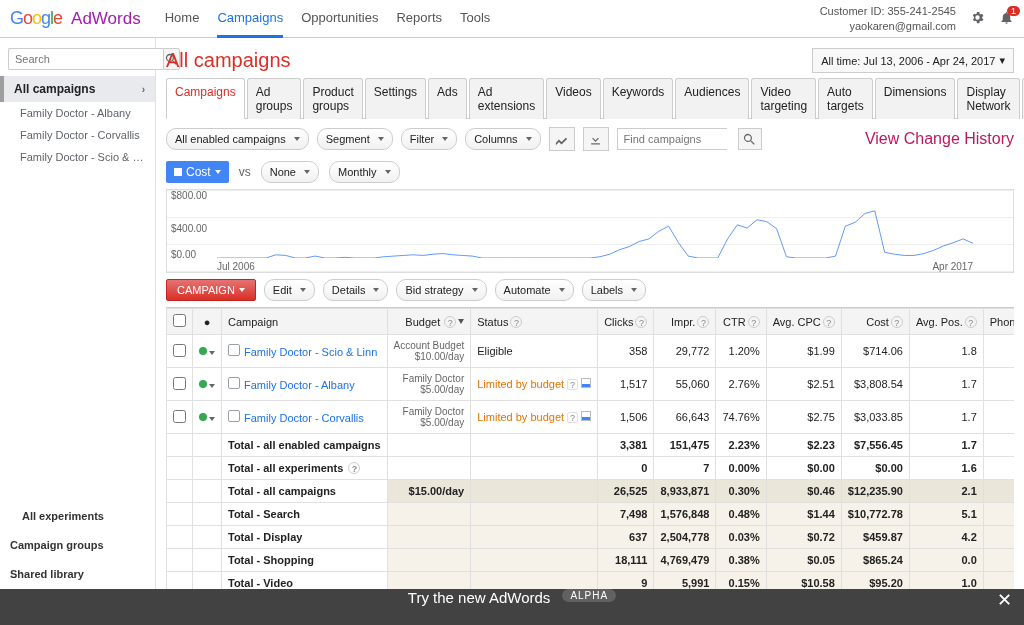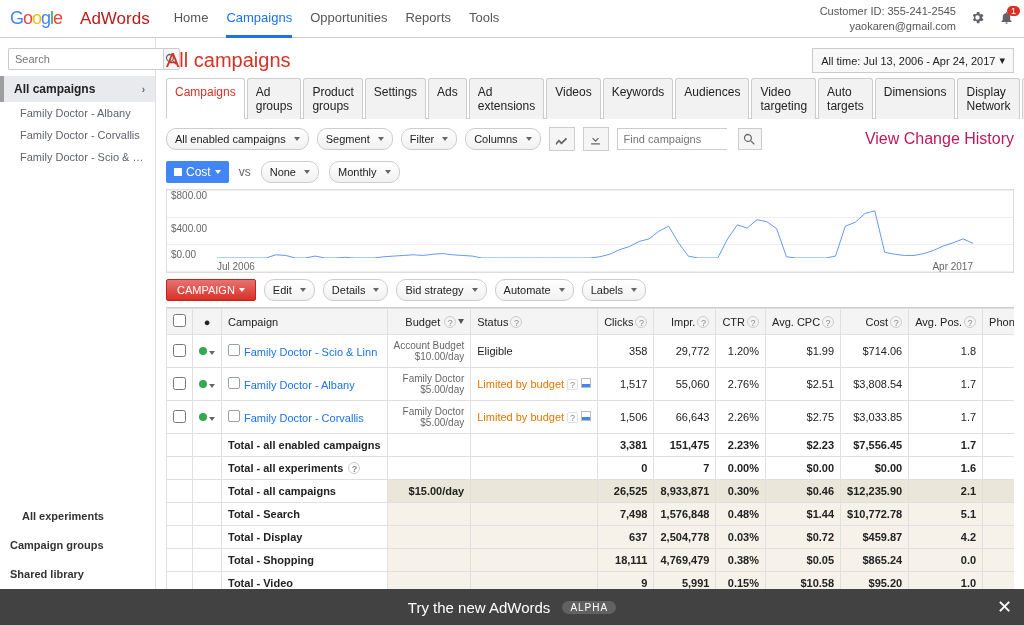--- a/index.html
+++ b/index.html
@@ -4,21 +4,21 @@
 <style>
   * { box-sizing: border-box; }
   body { margin: 0; font-family: Arial, Helvetica, sans-serif; font-size: 12px; color: #222; background: #fff; width: 1024px; }
   a { color: #1a73e8; text-decoration: none; }
 
   
   .topbar { display: flex; align-items: center; height: 38px; border-bottom: 1px solid #ccc; padding: 0 10px; }
   .logo { display: flex; align-items: center; font-size: 17px; color: #757575; margin-right: 24px; }
   .logo .g { font-family: 'Product Sans', Arial, sans-serif; font-size: 18px; letter-spacing: -1px; }
   .logo .g1{color:#4285f4}.logo .g2{color:#ea4335}.logo .g3{color:#fbbc05}.logo .g4{color:#4285f4}.logo .g5{color:#34a853}.logo .g6{color:#ea4335}
-  .logo .aw { margin-left: 18px; color: #b91c1c; }
+  .logo .aw { margin-left: 9px; color: #a21caf; }
   .topnav { display: flex; gap: 18px; font-size: 13px; }
   .topnav .item { padding: 10px 0; color: #555; }
   .topnav .item.active { color: #1a73e8; border-bottom: 3px solid #1a73e8; }
   .topbar-spacer { flex: 1; }
   .topbar-right { display: flex; align-items: center; gap: 14px; font-size: 11px; color: #555; }
   .topbar-right .cust { text-align: right; line-height: 1.3; }
   .gear-holder { position: relative; color: #5f6368; }
   .bell-holder { position: relative; color: #5f6368; }
   .bell-badge { position: absolute; top: -4px; right: -6px; background:#d93025; color:#fff; font-size:9px; padding:0 4px; border-radius: 7px; }
 
@@ -100,21 +100,21 @@
   tr.sum td:nth-child(3), tr.gtotal td:nth-child(3), tr.sub td:nth-child(3){ background:inherit;}
   input[type=checkbox]{margin:0;}
   .sort-indicator { display:inline-flex; align-items:center; gap:2px; }
   .sort-indicator .arrow{width:0;height:0;border-left:3px solid transparent;border-right:3px solid transparent;border-top:5px solid #555;}
 
   
   .pager { display:flex; justify-content:flex-end; align-items:center; gap:6px; padding:6px 0; font-size:11px;}
   .pager input{width:30px; text-align:center; border:1px solid #ccc; padding:2px;}
 
   
-  .trybar { position: fixed; bottom: 0; left: 0; right: 0; background: #424242; color:#fff; display:flex; align-items:center; justify-content:center; gap:12px; height: 36px; font-size:15px;}
+  .trybar { position: fixed; bottom: 0; left: 0; right: 0; background: #424242; color:#fff; display:flex; align-items:flex-start; justify-content:center; gap:12px; height: 36px; font-size:15px;}
   .trybar .alpha{ background:#616161; border-radius:10px; padding:1px 8px; font-size:10px; letter-spacing:1px;}
   .trybar .x { position:absolute; right:12px; font-size:18px; cursor:pointer;}
 
   svg.ico { width:15px; height:15px; }
 </style>
 </head>
 <body>
 
 <div class="topbar">
   <div class="logo">
@@ -325,21 +325,21 @@
               <td class="s center"><input type="checkbox" style=""></td>
               <td class="s center"><span class="status-dot"></span><span class="status-dd"></span></td>
               <td class=""><span style="display:inline-block;width:12px;height:12px;border:1px solid #9aa0a6;border-radius:2px;margin-right:4px;"></span><a href="#">Family Doctor - Corvallis</a></td>
               <td class="right">
                 <div class="subbudget">Family Doctor</div>
                 <div class="subbudget">$5.00/day</div>
               </td>
               <td class=""><span class="limited">Limited by budget<span class="q">?</span></span> <span class="chartlet"></span></td>
               <td class="right">1,506</td>
               <td class="right">66,643</td>
-              <td class="right">2.26%</td>
+              <td class="right">74.76%</td>
               <td class="right">$2.75</td>
               <td class="right">$3,033.85</td>
               <td class="right">1.7</td>
               <td class="right">188</td>
             </tr>
             <tr class="sum">
               <td class="s"></td>
               <td class="s"></td>
               <td>Total - all enabled campaigns</td>
               <td class="right"></td>

